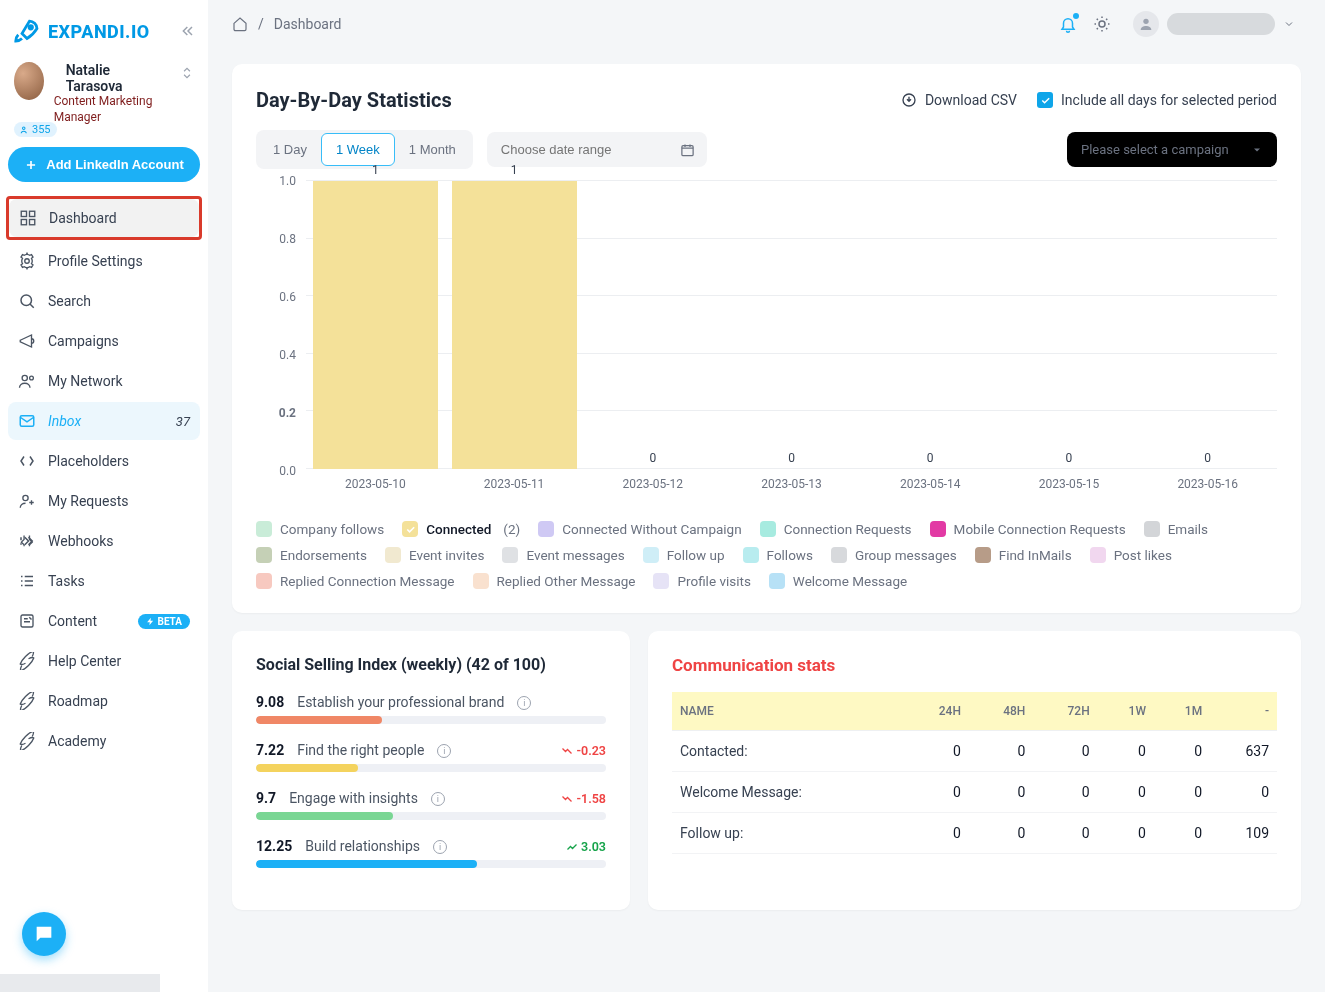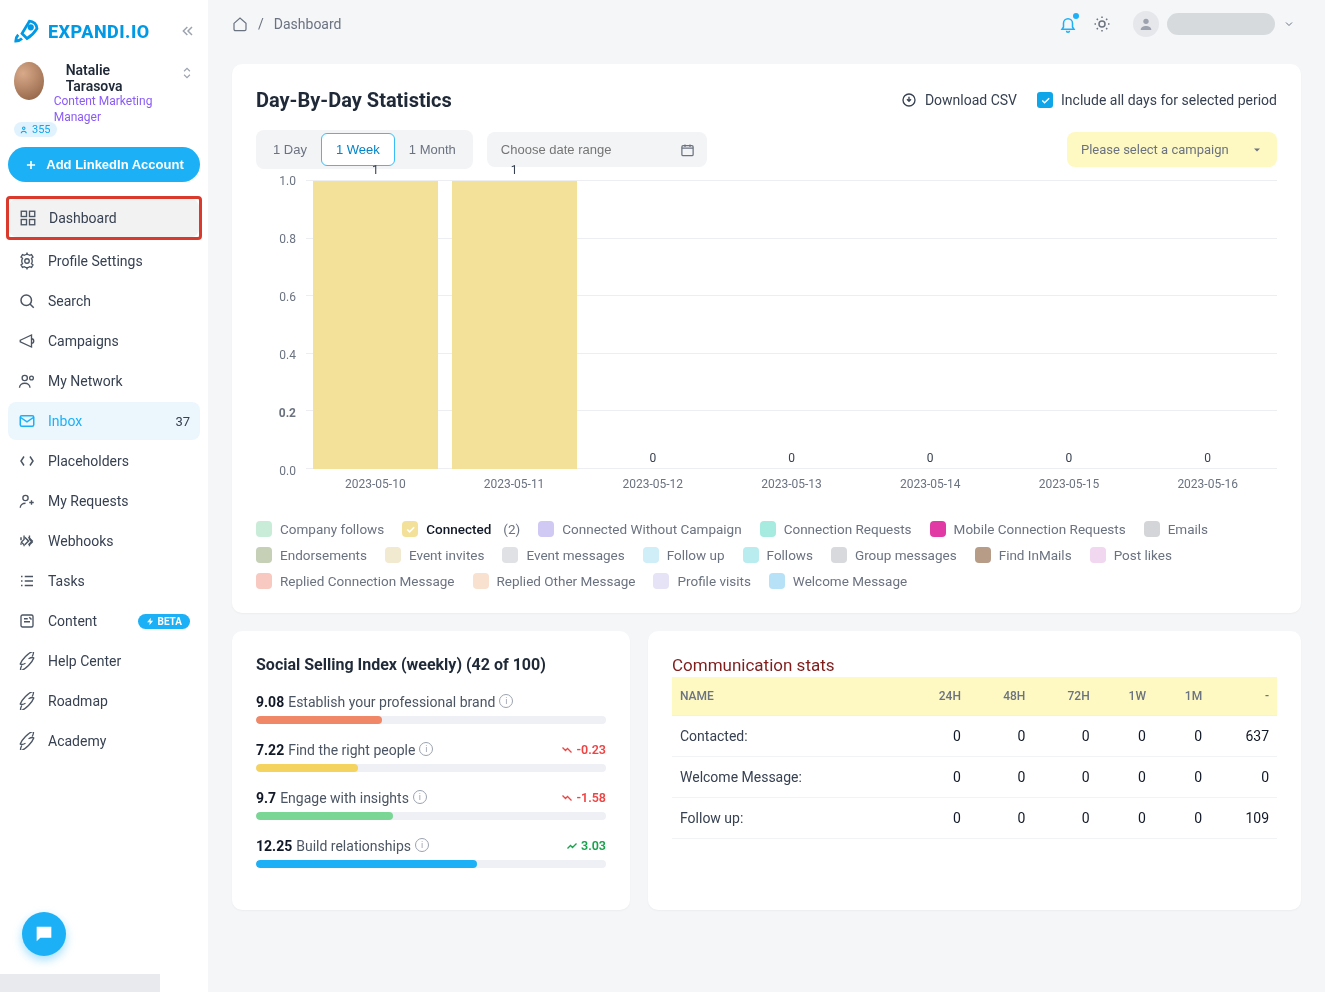--- a/index.html
+++ b/index.html
@@ -7,29 +7,29 @@
 .app { display: flex; height: 992px; width: 1325px; overflow: hidden; }
 .sidebar { width: 208px; background: #fff; display: flex; flex-direction: column; padding: 8px; flex-shrink: 0; }
 .logo-row { display: flex; align-items: center; justify-content: space-between; padding: 8px 4px 12px 4px; }
 .logo { display: flex; align-items: center; gap: 6px; color: #0099e5; font-weight: 800; font-size: 18px; letter-spacing: 0.5px; }
 .logo-icon { width: 30px; height: 30px; }
 .collapse-chevron { color: #9ca3af; cursor: pointer; }
 .user-card { display: flex; align-items: flex-start; gap: 10px; padding: 4px 6px 8px 6px; position: relative; }
 .avatar { width: 38px; height: 38px; border-radius: 50%; background: radial-gradient(circle at 30% 30%, #d9aa8a, #8a5c3e); }
 .user-meta { display: flex; flex-direction: column; }
 .user-name { font-weight: 600; color: #1f2937; font-size: 14px; padding-left: 12px; }
-.user-role { font-size: 12px; color: #8b5cf6; line-height: 1.3; }
+.user-role { font-size: 12px; color: #7f1d1d; line-height: 1.3; }
 .user-expand { margin-left: auto; color: #9ca3af; cursor: pointer; padding-top:4px; }
 .badge355 { position: absolute; left: 6px; bottom: -4px; background: #e0f2fe; color: #0ea5e9; font-size: 11px; border-radius: 10px; padding: 1px 6px; display: flex; align-items: center; gap: 2px; }
 .add-btn { margin: 14px 0 10px 0; background: #1cb0f6; color: #fff; border: none; border-radius: 18px; padding: 10px 14px; font-weight: 600; font-size: 13px; cursor: pointer; display: flex; align-items: center; justify-content: center; gap: 8px; }
 .nav { list-style: none; display: flex; flex-direction: column; gap: 2px; margin-top: 4px; }
 .nav-item { display: flex; align-items: center; gap: 12px; padding: 10px 10px; border-radius: 8px; color: #374151; cursor: pointer; font-size: 14px; }
 .nav-item .nav-icon { width: 18px; height: 18px; display: flex; align-items: center; justify-content: center; color:#4b5563; }
 .nav-item[data-state="active"] { background: #f2f2f2; }
-.nav-item[data-nav="inbox"] { background: #ecf7fd; color: #1cb0f6; }
+.nav-item[data-nav="inbox"] { background: #ecf7fd; color: #1cb0f6; font-style: italic; }
 .nav-item[data-nav="inbox"] .nav-icon { color:#1cb0f6; }
 .nav-item .count { margin-left: auto; font-size: 13px; color: #374151; }
 .nav-item .beta { margin-left: auto; background: #1cb0f6; color: #fff; font-size: 10px; font-weight: 700; border-radius: 10px; padding: 2px 8px; display: flex; align-items: center; gap:3px; }
 .highlight-box { border: 3px solid #d93a2b; border-radius: 4px; margin: 0 -2px; }
 
 .main { flex: 1; display: flex; flex-direction: column; overflow: hidden; }
 .topbar { height: 48px; background: transparent; display: flex; align-items: center; padding: 0 24px; gap: 12px; }
 .breadcrumb { display: flex; align-items: center; gap: 10px; color: #6b7280; }
 .breadcrumb .home-icon { color:#6b7280; }
 .top-right { margin-left: auto; display: flex; align-items: center; gap: 16px; }
@@ -47,21 +47,21 @@
 .dl-csv { display: flex; align-items: center; gap: 8px; color: #374151; cursor: pointer; }
 .inc-check { display: flex; align-items: center; gap: 8px; color: #374151; text-align: center; }
 .chk { width: 16px; height: 16px; background: #0ea5e9; border-radius: 3px; display: flex; align-items: center; justify-content: center; }
 .controls-row { display: flex; align-items: center; gap: 14px; margin-bottom: 12px; }
 .seg { display: flex; background: #f3f4f6; border-radius: 8px; padding: 3px; }
 .seg button { border: none; background: transparent; padding: 8px 14px; font-size: 13px; color: #6b7280; border-radius: 6px; cursor: pointer; }
 .seg button[data-selected="true"] { background: #fff; border: 1px solid #38bdf8; color: #0284c7; }
 .date-range { background: #f3f4f6; border: none; border-radius: 8px; padding: 10px 40px 10px 14px; color: #9ca3af; font-size: 13px; width: 220px; position: relative; }
 .date-wrap { position: relative; }
 .date-wrap .cal-icon { position: absolute; right: 12px; top: 50%; transform: translateY(-50%); color: #6b7280; }
-.select-camp { margin-left: auto; background: #fef9c3; border-radius: 8px; padding: 10px 14px; color: #6b7280; font-size: 13px; width: 210px; display: flex; align-items: center; justify-content: space-between; cursor: pointer; text-align: right; }
+.select-camp { margin-left: auto; background: #000000; border-radius: 8px; padding: 10px 14px; color: #6b7280; font-size: 13px; width: 210px; display: flex; align-items: center; justify-content: space-between; cursor: pointer; text-align: right; }
 
 .chart { position: relative; height: 310px; margin: 10px 0 6px 0; padding-left: 50px; }
 .y-axis { position: absolute; left: 0; top: 0; bottom: 20px; width: 44px; }
 .y-tick { position: absolute; right: 4px; font-size: 12px; color: #6b7280; transform: translateY(50%); }
 .plot { position: absolute; left: 50px; right: 0; top: 0; bottom: 22px; }
 .grid-line { position: absolute; left: 0; right: 0; height: 1px; background: #eceef1; }
 .bars-row { position: absolute; left: 0; right: 0; top: 0; bottom: 0; display: flex; }
 .bar-slot { flex: 1; position: relative; display: flex; align-items: flex-end; justify-content: center; }
 .bar { width: 90%; background: #f4e199; position: absolute; bottom: 0; }
 .bar-label-top { position: absolute; top: -20px; left: 50%; transform: translateX(-50%); font-size: 12px; color: #374151; }
@@ -72,31 +72,31 @@
 .leg-item { display: flex; align-items: center; gap: 8px; font-size: 13.5px; color: #6b7280; }
 .swatch { width: 16px; height: 16px; border-radius: 4px; display:flex; align-items:center; justify-content:center; }
 .leg-item.active { color: #111827; font-weight: 500; }
 .leg-count { color:#6b7280; font-weight: 400; margin-left:4px; }
 
 .bottom-row { display: flex; gap: 18px; }
 .ssi-card { flex: 0 0 398px; }
 .comm-card { flex: 1; }
 .ssi-title { font-size: 16px; font-weight: 700; color: #1f2937; margin-bottom: 20px; }
 .ssi-row { margin-bottom: 18px; }
-.ssi-head { display: flex; align-items: flex-start; gap: 4px; margin-bottom: 6px; }
+.ssi-head { display: flex; align-items: flex-end; gap: 13px; margin-bottom: 6px; }
 .ssi-val { font-weight: 700; color: #111827; }
 .ssi-label { color: #4b5563; }
 .ssi-info { width: 14px; height: 14px; border: 1px solid #9ca3af; border-radius: 50%; display: inline-flex; align-items: center; justify-content: center; font-size: 9px; color: #9ca3af; }
 .ssi-delta { margin-left: auto; font-size: 12.5px; font-weight: 600; display: flex; align-items: center; gap: 3px; }
 .delta-down { color: #ef4444; }
 .delta-up { color: #16a34a; }
 .ssi-bar { height: 8px; background: #eef0f5; border-radius: 4px; overflow: hidden; }
 .ssi-fill { height: 100%; border-radius: 4px; }
 
-.comm-title { font-size: 17px; font-weight: 400; color: #7f1d1d; margin-bottom: 2px; }
+.comm-title { font-size: 17px; font-weight: 700; color: #ef4444; margin-bottom: 17px; }
 .comm-table { width: 100%; border-collapse: collapse; font-size: 14px; }
 .comm-table th { text-align: right; font-weight: 500; color: #6b7280; font-size: 12px; padding: 12px 8px; background: #fef9c3; border-bottom: 1px solid #eef0f2; }
 .comm-table th:first-child { text-align: left; }
 .comm-table td { padding: 12px 8px; text-align: right; color: #111827; border-bottom: 1px solid #f2f3f5; }
 .comm-table td:first-child { text-align: left; color: #374151; }
 
 .intercom { position: fixed; left: 22px; bottom: 36px; width: 44px; height: 44px; border-radius: 50%; background: #1cb0f6; display: flex; align-items: center; justify-content: center; color:#fff; cursor: pointer; box-shadow: 0 4px 10px rgba(28,176,246,0.4); }
 .status-strip { position: fixed; left: 0; bottom: 0; width: 160px; height: 18px; background: #e8eaed; }
 svg { display: block; }
 </style>

